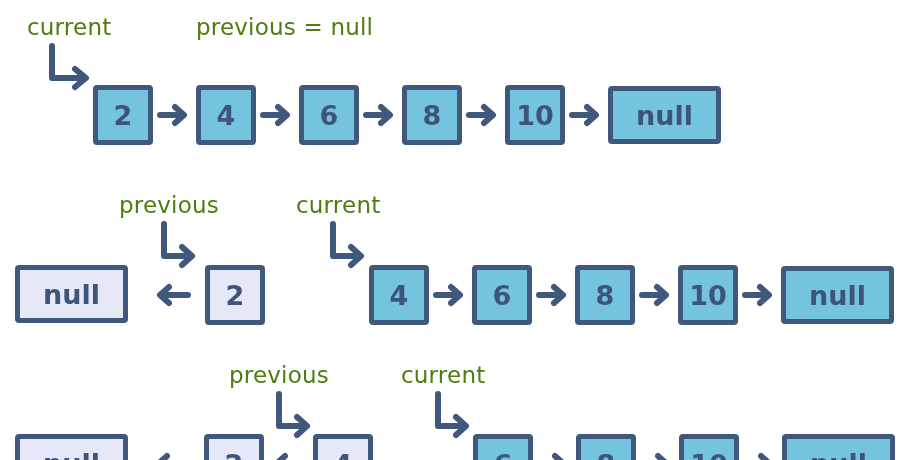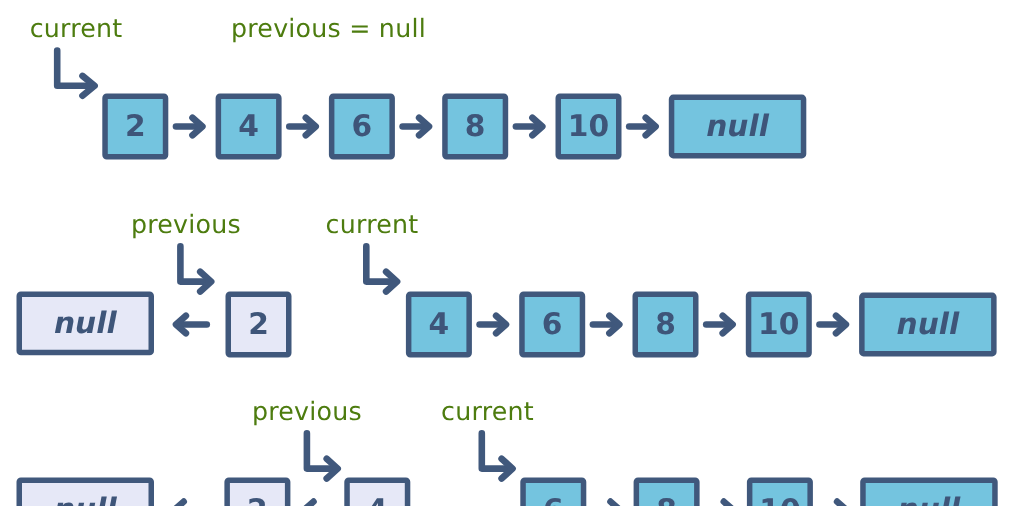--- a/index.html
+++ b/index.html
@@ -31,21 +31,21 @@
     justify-content: center;
     font-weight: bold;
     font-size: 27px;
     color: #3E5579;
     letter-spacing: 0px;
     line-height: 1;
   }
   .node.blue   { background: #74C4DF; }
   .node.lav    { background: #E6E8F7; }
   .node.sq     { width: 60px;  height: 60px; }
-  .node.wide   { width: 125px; height: 58px; font-style: italic; }
+  .node.wide   { width: 113px; height: 58px; }
   .node.wide.r3{ height: 58px; }
 
   
   .link {
     position: absolute;
     color: #40587C;
   }
   .link svg { display: block; overflow: visible; }
 
   
@@ -69,21 +69,21 @@
 
   <div class="plabel" style="left:27px; top:14px;">current</div>
 
   <div class="elbow" style="left:46px; top:44px;">
     <svg width="56" height="50" viewBox="0 0 56 50">
       <path d="M6,2 L6,34 L36,34" fill="none" stroke="#40587C" stroke-width="6" stroke-linecap="round" stroke-linejoin="round"></path>
       <path d="M29,25 L40,34 L29,43" fill="none" stroke="#40587C" stroke-width="6" stroke-linecap="round" stroke-linejoin="round"></path>
     </svg>
   </div>
 
-  <div class="plabel" style="left:196px; top:14px;margin-left:14px;">previous = null</div>
+  <div class="plabel" style="left:196px; top:14px;">previous = null</div>
 
   <div class="node blue sq" style="left:93px; top:85px;">2</div>
   <div class="link" style="left:158px; top:103px;">
     <svg width="32" height="24" viewBox="0 0 32 24">
       <path d="M2,12 L24,12" stroke="#40587C" stroke-width="6" stroke-linecap="round" fill="none"></path>
       <path d="M17,4 L26,12 L17,20" stroke="#40587C" stroke-width="6" stroke-linecap="round" stroke-linejoin="round" fill="none"></path>
     </svg>
   </div>
 
   <div class="node blue sq" style="left:196px; top:85px;">4</div>

